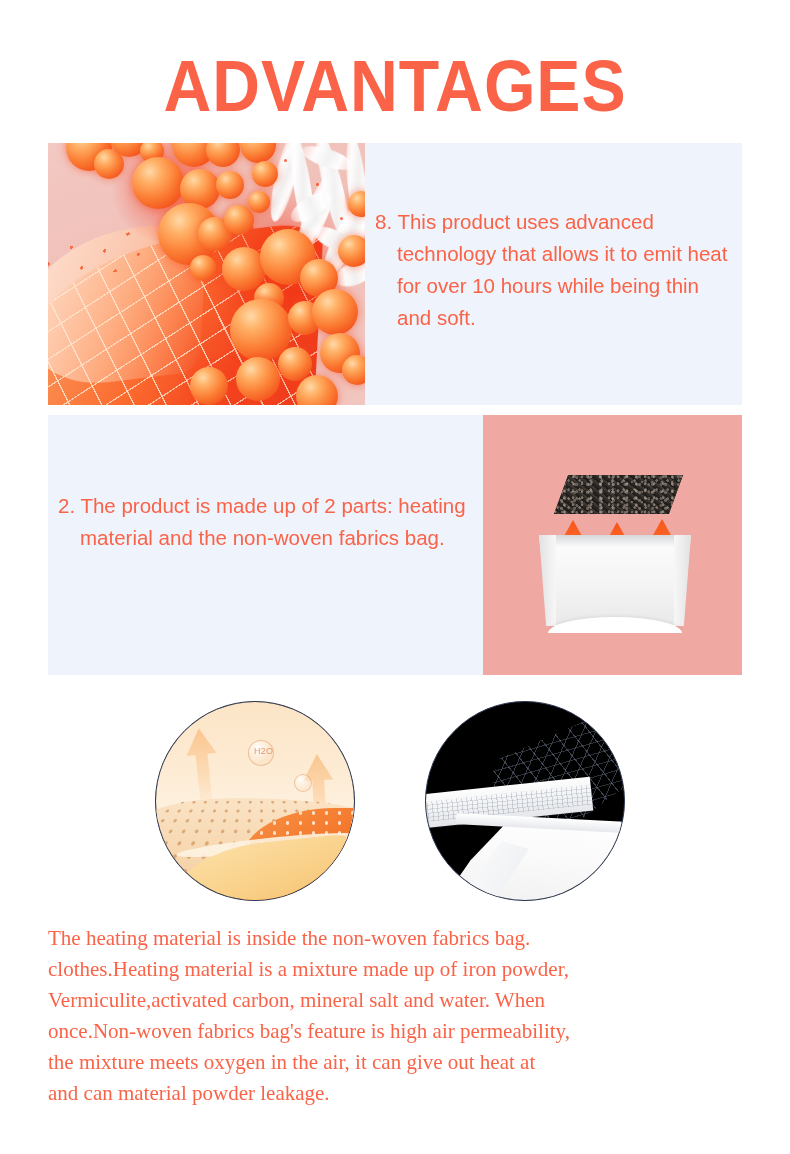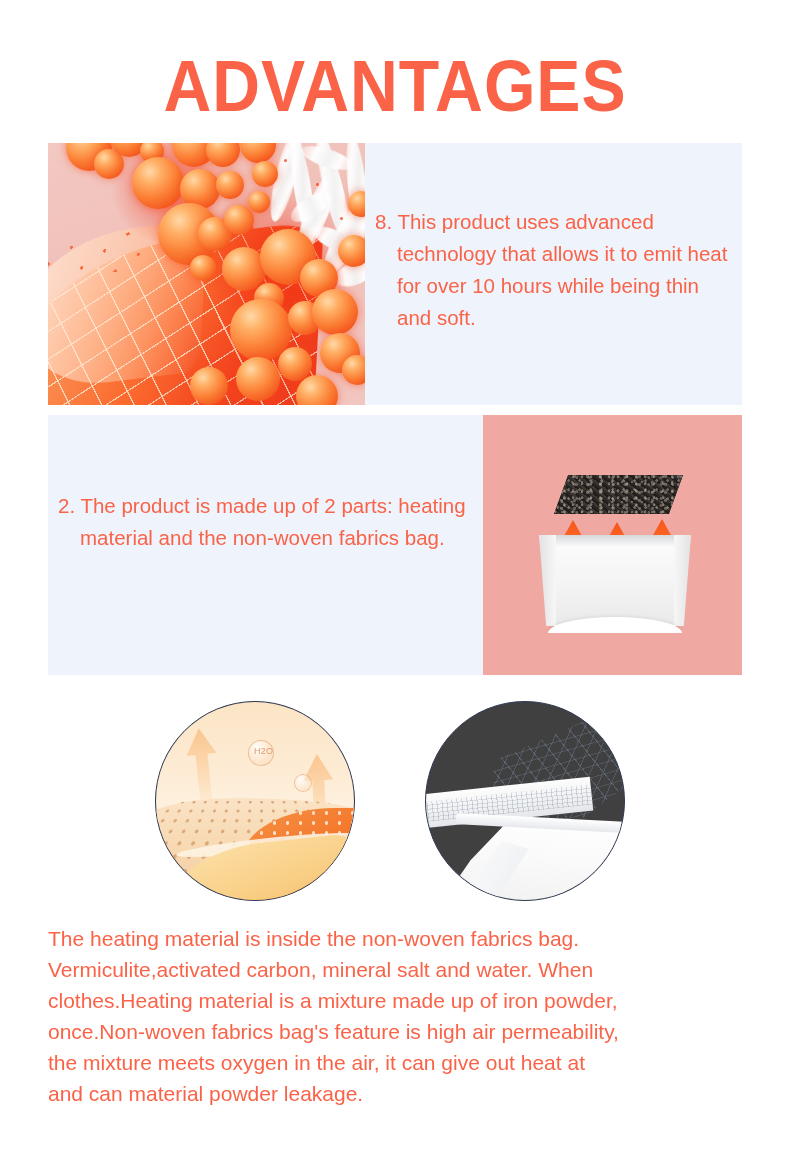--- a/index.html
+++ b/index.html
@@ -237,21 +237,21 @@
   }
 
   
   .circle {
     position: absolute;
     width: 200px;
     height: 200px;
     border-radius: 50%;
     border: 1.4px solid #2E3A55;
     overflow: hidden;
-    background: #404040;
+    background: #000000;
   }
   .circle-left  { left: 155px; top: 701px; }
   .circle-right { left: 425px; top: 701px; }
 
   
   .bc-sky {
     position: absolute;
     left: -10px; top: -10px; width: 230px; height: 130px;
     background: linear-gradient(180deg, #FCE4C4 0%, #FDEBD4 60%, #FEF3E3 100%);
   }
@@ -371,21 +371,21 @@
 
   
   .bottom-text {
     position: absolute;
     left: 48px;
     top: 923px;
     width: 712px;
     color: #FA6347;
     font-size: 21px;
     line-height: 31px;
-    font-family: Liberation Sans, sans-serif;
+    font-family: Liberation Serif, serif;
   }
 </style>
 </head>
 <body>
 
 <div id="page">
 
   <div class="title">ADVANTAGES</div>
 
   <div class="row1-img">
@@ -489,20 +489,20 @@
     <div class="nw-mesh"></div>
     <div class="nw-top-sheet"></div>
     <div class="nw-top-sheet-tex"></div>
     <div class="nw-bottom-sheet"></div>
     <div class="nw-bottom-edge"></div>
     <div class="nw-curl"></div>
   </div>
 
   <div class="bottom-text">
     <div>The heating material is inside the non-woven fabrics bag.</div>
+    <div>clothes.Heating material is a mixture made up of iron powder,</div>
     <div>Vermiculite,activated carbon, mineral salt and water. When</div>
-    <div>clothes.Heating material is a mixture made up of iron powder,</div>
     <div>once.Non-woven fabrics bag's feature is high air permeability,</div>
     <div>the mixture meets oxygen in the air, it can give out heat at</div>
     <div>and can material powder leakage.</div>
   </div>
 
 </div>
 
 </body></html>

